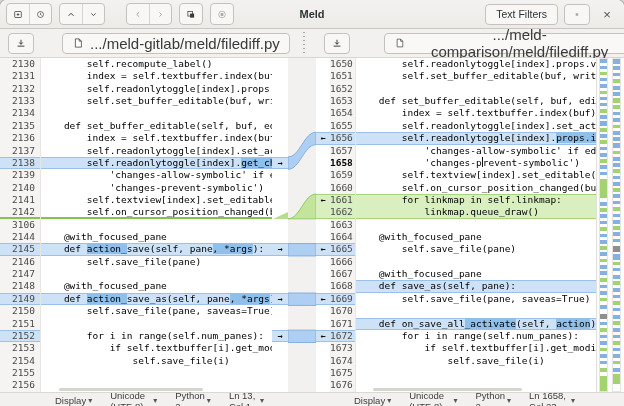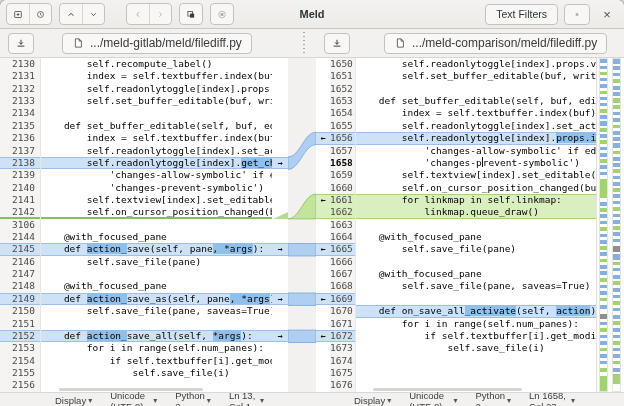--- a/index.html
+++ b/index.html
@@ -27,21 +27,21 @@
   .pane-headers{position:relative;height:28px;background:#f2f1ef;border-bottom:1px solid #d9d5d1;}
   .ph{position:absolute;top:0;height:28px;display:flex;align-items:center;}
   .ph-left{left:0;width:302px;padding-left:8px;}
   .ph-right{left:310px;width:314px;padding-left:14px;}
   .handle{position:absolute;left:303px;top:3px;height:22px;width:3px;
           background:repeating-linear-gradient(#aaa6a1 0 1.5px,transparent 1.5px 4px);width:1.5px;}
   .mini-btn{width:26px;height:21px;border:1px solid #c6c1bc;border-radius:4px;background:#f8f7f6;
             display:flex;align-items:center;justify-content:center;color:#3a3a3a;}
   .mini-btn svg{width:13px;height:13px;}
   .file-btn{display:flex;align-items:center;gap:6px;height:21px;border:1px solid #c6c1bc;border-radius:4px;
-            background:#f9f8f7;padding:0 9px;font-size:12px;color:#3a3a3a;}
+            background:#f9f8f7;padding:0 9px;font-size:15px;color:#3a3a3a;}
   .ph-left .file-btn{margin-left:28px;}
   .ph-right .file-btn{margin-left:34px;}
   
   .content{position:relative;height:334px;background:#fff;font-family:"DejaVu Sans Mono",monospace;}
   .pane{position:absolute;top:0;height:334px;display:flex;}
   .pane-l{left:0;width:288px;}
   .pane-r{left:316px;width:280px;}
   .col{display:flex;flex-direction:column;}
   .gutter-l{width:40px;background:#f5f4f2;border-right:1px solid #e8e6e3;}
   .code-l{width:231px;overflow:hidden;position:relative;}
@@ -233,21 +233,20 @@
           <div class="crow hl-ins"><span>        self.on_cursor_position_changed(buf, N</span></div>
           <div class="crow"><span></span></div>
           <div class="crow"><span>    @with_focused_pane</span></div>
           <div class="crow bg-blue e-tb-blue"><span>    def </span><span class="mk">action_</span><span>save(self, pane</span><span class="mk">, *args</span><span>):</span></div>
           <div class="crow"><span>        self.save_file(pane)</span></div>
           <div class="crow"><span></span></div>
           <div class="crow"><span>    @with_focused_pane</span></div>
           <div class="crow bg-blue e-tb-blue"><span>    def </span><span class="mk">action_</span><span>save_as(self, pane</span><span class="mk">, *args</span><span>):</span></div>
           <div class="crow"><span>        self.save_file(pane, saveas=True)</span></div>
           <div class="crow"><span></span></div>
-          <div class="crow bg-blue e-tb-blue"><span>    def </span><span class="mk">action_</span><span>save_all(self, </span><span class="mk">*args</span><span>):</span></div>
           <div class="crow"><span>        for i in range(self.num_panes):</span></div>
           <div class="crow"><span>            if self.textbuffer[i].get_modified</span></div>
           <div class="crow"><span>                self.save_file(i)</span></div>
           <div class="crow"><span></span></div>
           <div class="hscroll" style="left: 8%; width: 62%;"></div>
         </div>
       <div class="col action-l" id="act-l">
           <div class="crow acell"></div>
           <div class="crow acell"></div>
           <div class="crow acell"></div>
@@ -355,20 +354,21 @@
           <div class="crow"><span>            'changes-p</span><span class="caret"></span><span>revent-symbolic')</span></div>
           <div class="crow"><span>        self.textview[index].set_editable(edit</span></div>
           <div class="crow"><span>        self.on_cursor_position_changed(buf, N</span></div>
           <div class="crow bg-green e-t-green"><span>        for linkmap in self.linkmap:</span></div>
           <div class="crow bg-green e-b-green"><span>            linkmap.queue_draw()</span></div>
           <div class="crow"><span></span></div>
           <div class="crow"><span>    @with_focused_pane</span></div>
           <div class="crow"><span>        self.save_file(pane)</span></div>
           <div class="crow"><span></span></div>
           <div class="crow"><span>    @with_focused_pane</span></div>
+          <div class="crow bg-blue e-tb-blue"><span>    def save_as(self, pane):</span></div>
           <div class="crow"><span>        self.save_file(pane, saveas=True)</span></div>
           <div class="crow"><span></span></div>
           <div class="crow bg-blue e-tb-blue"><span>    def on_save_all</span><span class="mk">_activate</span><span>(self, </span><span class="mk">action</span><span>):</span></div>
           <div class="crow"><span>        for i in range(self.num_panes):</span></div>
           <div class="crow"><span>            if self.textbuffer[i].get_modified</span></div>
           <div class="crow"><span>                self.save_file(i)</span></div>
           <div class="crow"><span></span></div>
           <div class="hscroll" style="left: 7%; width: 62%;"></div>
         </div>
     </div>

